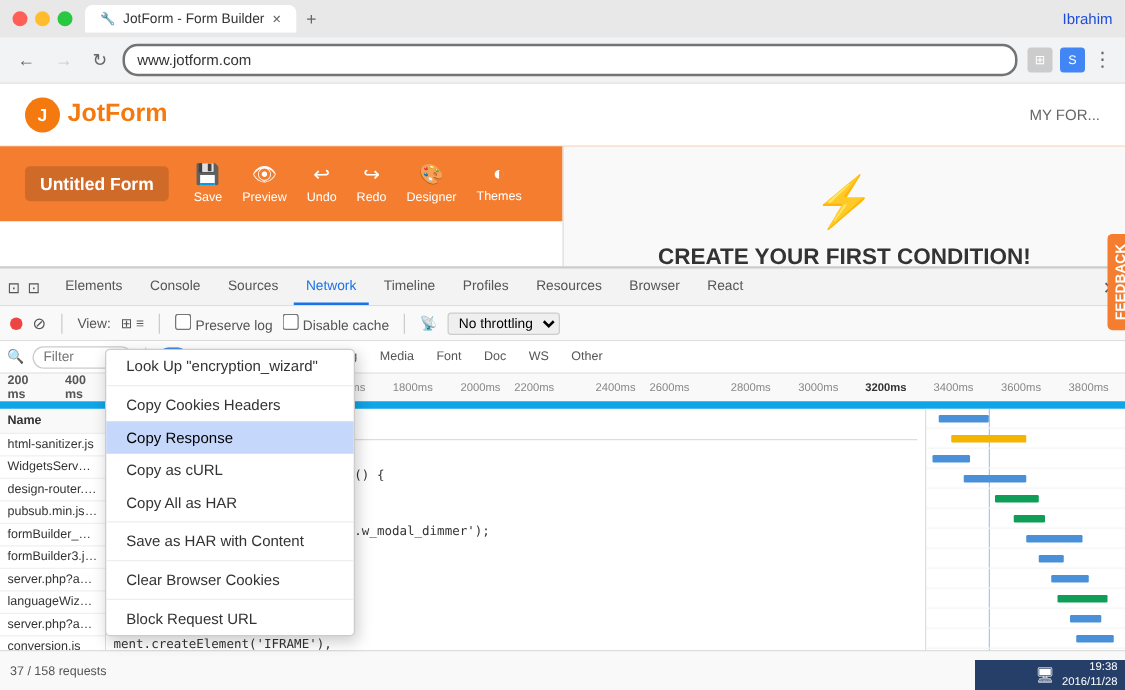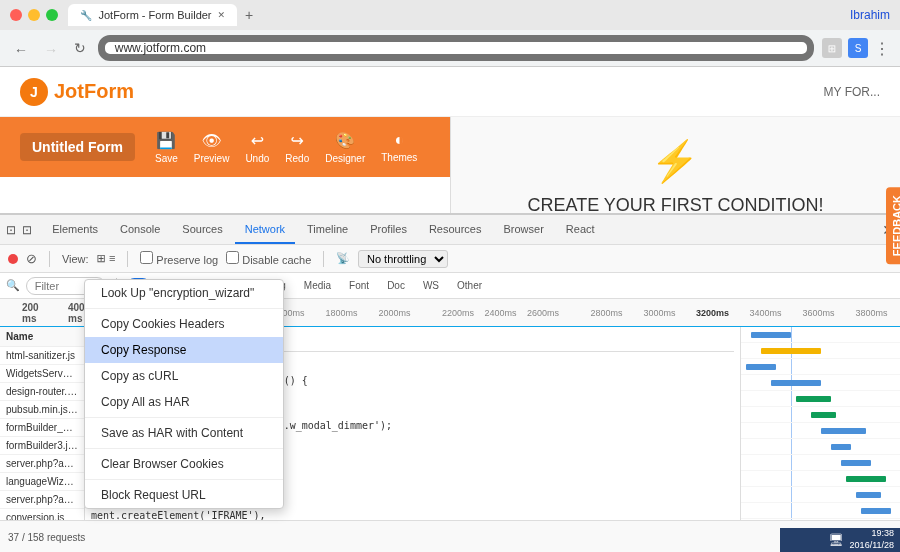--- a/index.html
+++ b/index.html
@@ -60,21 +60,21 @@
     }
     .nav-btn {
       background: none; border: none; cursor: pointer; color: #666; font-size: 14px; padding: 2px 4px;
     }
     .nav-btn.disabled { color: #ccc; cursor: default; }
     .url-bar {
       flex: 1;
       display: flex;
       align-items: center;
       background: #fff;
-      border: 7px solid #737373;
+      border: 2px solid #737373;
       border-radius: 12px;
       padding: 3px 10px;
       font-size: 12px;
       color: #333;
       height: 26px;
     }
     .address-bar-icons {
       display: flex;
       gap: 6px;
       align-items: center;
@@ -191,21 +191,21 @@
       justify-content: center;
       padding: 20px;
     }
     .condition-icon {
       font-size: 40px;
       color: #4285f4;
       margin-bottom: 10px;
     }
     .condition-title {
       font-size: 18px;
-      font-weight: normal;
+      font-weight: bold;
       color: #333;
       margin-bottom: 6px;
     }
     .condition-sub {
       font-size: 12px;
       color: #666;
     }
 
     
     .devtools {
@@ -292,25 +292,24 @@
       padding: 2px 6px;
       border-radius: 10px;
       cursor: pointer;
       font-size: 10px;
     }
     .filter-tab.active { background: #1a73e8; color: #fff; }
 
     .network-timeline {
       display: flex;
       height: 28px;
-      border-bottom: 1px solid #0ea5e9;
+      border-bottom: 6px solid #0ea5e9;
       background: #f9f9f9;
       position: relative;
       overflow: hidden;
-      padding-left: 16px;
     }
 
     .network-main {
       display: flex;
       flex: 1;
       overflow: hidden;
     }
     .network-list {
       width: 85px;
       border-right: 1px solid #ddd;
@@ -573,21 +572,21 @@
         <span style="margin-right:14px;">200 ms</span>
         <span>400 ms</span>
       </div>
       <div style="flex:1; display:flex; align-items:center; font-size:9px; color:#888; padding: 0 2px;">
         <span style="flex:1;text-align:center">1000ms</span>
         <span style="flex:1;text-align:center">1200ms</span>
         <span style="flex:1;text-align:center">1400ms</span>
         <span style="flex:1;text-align:center">1600ms</span>
         <span style="flex:1;text-align:center">1800ms</span>
         <span style="flex:1;text-align:center">2000ms</span>
-        <span style="flex:1;text-align:right">2200ms</span>
+        <span style="flex:1;text-align:left">2200ms</span>
         <span style="flex:1;text-align:center">2400ms</span>
         <span style="flex:1;text-align:left">2600ms</span>
         <span style="flex:1;text-align:center">2800ms</span>
         <span style="flex:1;text-align:center">3000ms</span>
         <span style="flex:1;text-align:center;font-weight:bold;color:#333">3200ms</span>
         <span style="flex:1;text-align:center">3400ms</span>
         <span style="flex:1;text-align:center">3600ms</span>
         <span style="flex:1;text-align:center">3800ms</span>
       </div>
     </div>

